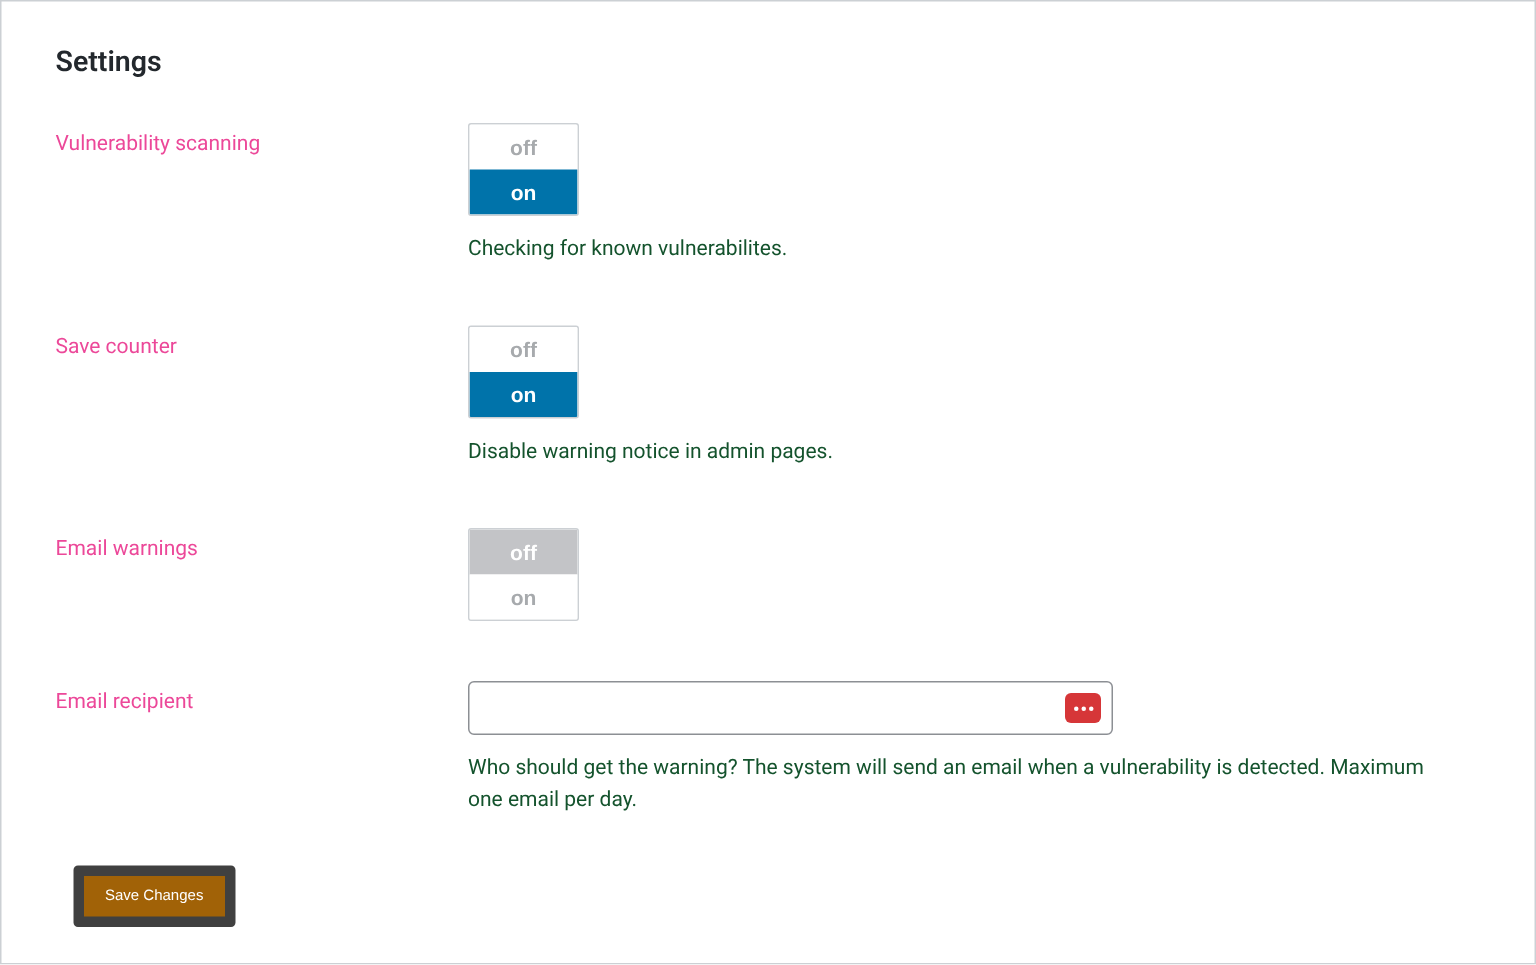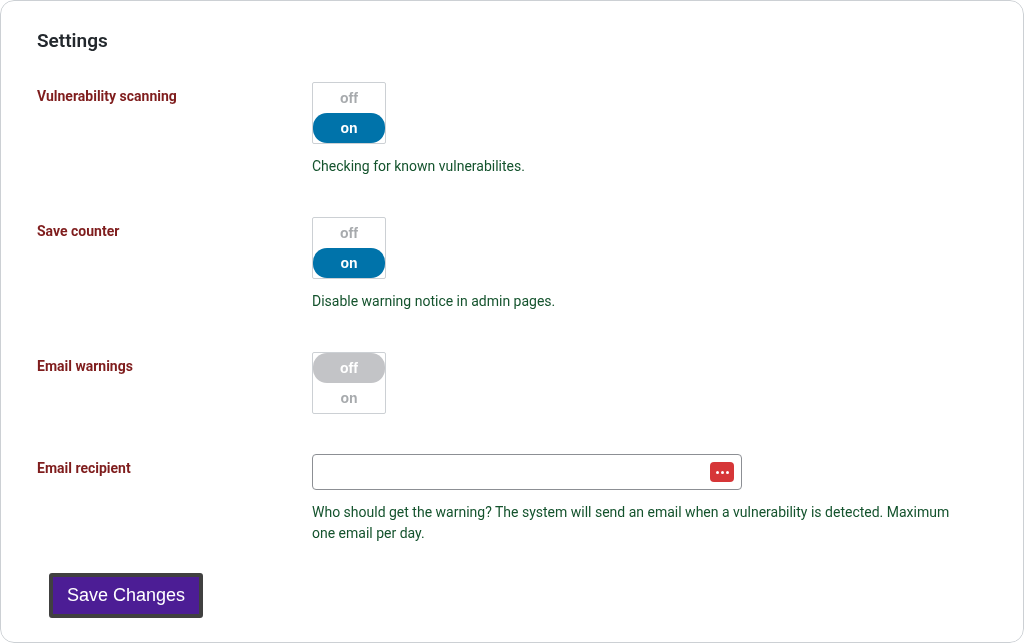--- a/index.html
+++ b/index.html
@@ -1,19 +1,18 @@
 <!DOCTYPE html>
 <html><head>
   <meta charset="utf-8">
   <style>
     * {
       box-sizing: border-box;
       margin: 0;
       padding: 0;
-      border-radius: 14px;
     }
     body {
       font-family: -apple-system, BlinkMacSystemFont, "Segoe UI", Roboto, Arial, sans-serif;
       background: #fff;
       color: #23282d;
       font-size: 14px;
       width: 1024px;
       height: 643px;
     }
     .container {
@@ -30,22 +29,22 @@
       margin-bottom: 30px;
       color: #23282d;
     }
     .form-row {
       display: flex;
       align-items: flex-start;
       margin-bottom: 40px;
     }
     .form-label {
       width: 275px;
-      font-weight: 700;
-      color: #7f1d1d;
+      font-weight: 400;
+      color: #ec4899;
       padding-top: 6px;
       font-size: 14px;
     }
     .form-control {
       flex: 1;
     }
     .toggle {
       display: inline-flex;
       border: 1px solid #ccd0d4;
       border-radius: 2px;
@@ -114,26 +113,26 @@
     .input-icon .dot {
       width: 3px;
       height: 3px;
       background: #fff;
       border-radius: 50%;
     }
     .save-button {
       position: absolute;
       bottom: 24px;
       left: 48px;
-      background: #4c1d95;
+      background: #a16207;
       color: #fff;
-      border: 4px solid #404040;
+      border: 7px solid #404040;
       border-radius: 3px;
       padding: 8px 14px;
-      font-size: 18px;
+      font-size: 10px;
       cursor: pointer;
     }
   </style>
 </head>
 <body>
 
 <div class="container">
   <h2 class="page-title">Settings</h2>
 
   <div class="form-row">

